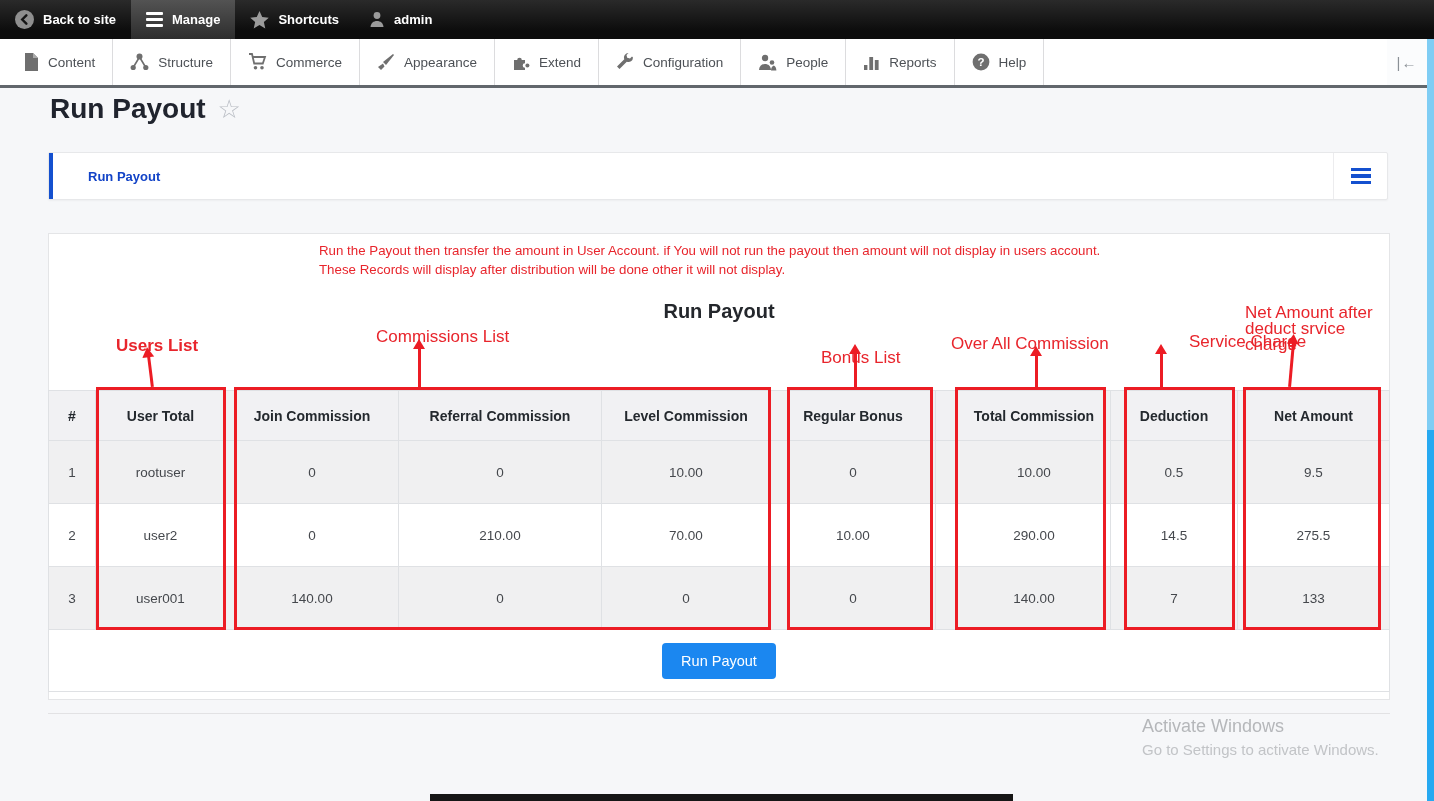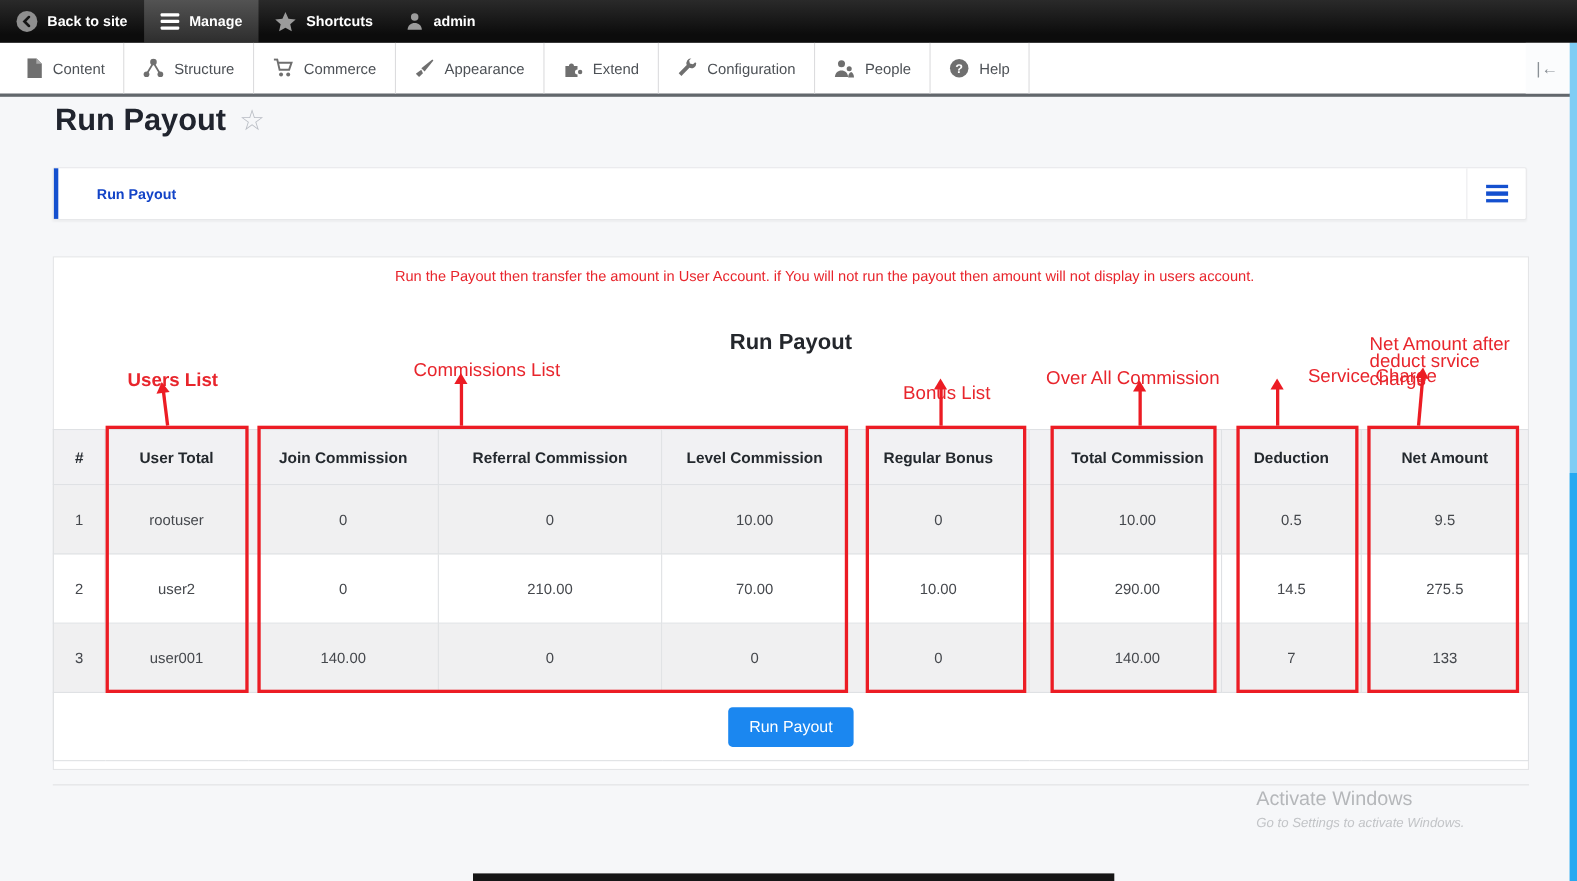--- a/index.html
+++ b/index.html
@@ -46,21 +46,21 @@
   .tab-main{ flex:1; border-left:4px solid #1450cf; display:flex; align-items:center; }
   .tab-link{ margin-left:35px; font-size:13px; font-weight:bold; color:#1243c7; cursor:pointer; }
   .tab-menu-btn{ width:54px; border-left:1px solid #ececee; display:flex;
     align-items:center; justify-content:center; cursor:pointer; }
   .hamb-b{ display:flex; flex-direction:column; gap:3px; }
   .hamb-b i{ display:block; width:20px; height:3.5px; background:#1450cf; }
   
   .card{ position:absolute; top:233px; left:48px; width:1342px; height:467px;
     background:#fff; border:1px solid #e4e5e7; }
   .notice{ position:absolute; left:270px; top:7px; font-size:13.3px; line-height:19px;
-    color:#e8252c; white-space:nowrap;margin-left:40px; }
+    color:#e8252c; white-space:nowrap; }
   .payout-heading{ position:absolute; top:66px; left:0; width:100%; text-align:center;
     font-size:20px; font-weight:bold; color:#24272c; }
   .ann{ position:absolute; font-size:17px; color:#e8252c; line-height:16px; }
   .arrow{ position:absolute; width:3px; background:#ec1c24; }
   .arrow::before{ content:""; position:absolute; top:-9px; left:-5px;
     border-left:6px solid transparent; border-right:6px solid transparent;
     border-bottom:10px solid #ec1c24; }
   
   table.payout{ position:absolute; top:156px; left:-1px; width:1342px;
     border-collapse:collapse; table-layout:fixed; }
@@ -73,21 +73,21 @@
   tr.foot td{ height:62px; background:#fff; }
   .run-btn{ display:inline-block; background:#1b87f0; color:#fff; border:none;
     border-radius:4px; font-size:14.5px; padding:10px 19px; cursor:pointer;
     font-family:"Liberation Sans", sans-serif; }
   
   .rbox{ position:absolute; top:153px; height:243px; border:3px solid #ec1c24;
     pointer-events:none; }
   
   .hr-line{ position:absolute; top:713px; left:48px; width:1342px; height:1px; background:#e2e2e4; }
   .wm1{ position:absolute; top:716px; left:1142px; font-size:18px; color:#b5b7ba; }
-  .wm2{ position:absolute; top:741px; left:1142px; font-size:12px; color:#c2c4c7;font-style:italic; }
+  .wm2{ position:absolute; top:741px; left:1142px; font-size:15px; color:#c2c4c7; }
   .scrollbar{ position:absolute; right:0; top:39px; width:7px; height:762px; background:#7fcdf4; }
   .scroll-thumb{ position:absolute; left:0; top:391px; width:7px; height:371px; background:#26a9f1; }
   .bottom-bar{ position:absolute; left:430px; top:794px; width:583px; height:7px; background:#161616; }
   svg{ display:block; }
 </style>
 </head>
 <body>
 
 <div id="screen">
 
@@ -190,20 +190,30 @@
             <circle cx="7" cy="4" r="3.2" fill="#6f6f6f"></circle>
             <path d="M1 16c.3-4 2.7-6 6-6s5.7 2 6 6z" fill="#6f6f6f"></path>
             <circle cx="14" cy="8.5" r="2.3" fill="#6f6f6f"></circle>
             <path d="M13 16.5c.1-2.6 1-4.4 2.8-5 1.6.7 2.4 2.3 2.6 5z" fill="#6f6f6f"></path>
           </svg>
       </span>
       <span>People</span>
     </div>
     <div class="tb-item">
       <span>
+        <svg width="17" height="17" viewBox="0 0 17 17">
+            <rect x="1" y="11" width="3.4" height="5" fill="#6f6f6f"></rect>
+            <rect x="6.3" y="3" width="3.8" height="13" fill="#6f6f6f"></rect>
+            <rect x="11.8" y="6" width="3.8" height="10" fill="#6f6f6f"></rect>
+          </svg>
+      </span>
+      <span>Reports</span>
+    </div>
+    <div class="tb-item">
+      <span>
         <svg width="18" height="18" viewBox="0 0 18 18">
             <circle cx="9" cy="9" r="8.4" fill="#6f6f6f"></circle>
             <text x="9" y="13" text-anchor="middle" font-size="11.5" font-weight="bold" fill="#ffffff" font-family="Liberation Sans, sans-serif">?</text>
           </svg>
       </span>
       <span>Help</span>
     </div>
     <div class="tb-collapse">
       <span>|←</span>
     </div>
@@ -224,20 +234,21 @@
           <i></i>
           <i></i>
         </span>
     </div>
   </div>
 
   <div class="card">
 
     <div class="notice">
       <div>Run the Payout then transfer the amount in User Account. if You will not run the payout then amount will not display in users account.</div>
+      <div>These Records will display after distribution will be done other it will not display.</div>
     </div>
 
     <div class="payout-heading">Run Payout</div>
 
     <div class="ann" style="left:67px; top:104px;font-weight:bold;">Users List</div>
     <div class="ann" style="left:327px; top:95px;text-align:right;">Commissions List</div>
     <div class="ann" style="left:772px; top:116px;">Bonus List</div>
     <div class="ann" style="left:902px; top:102px;">Over All Commission</div>
     <div class="ann" style="left:1092px; top:100px;margin-left:48px;">Service Charge</div>
     <div class="ann" style="left:1196px; top:71px; width:150px;">Net Amount after deduct srvice charge</div>

